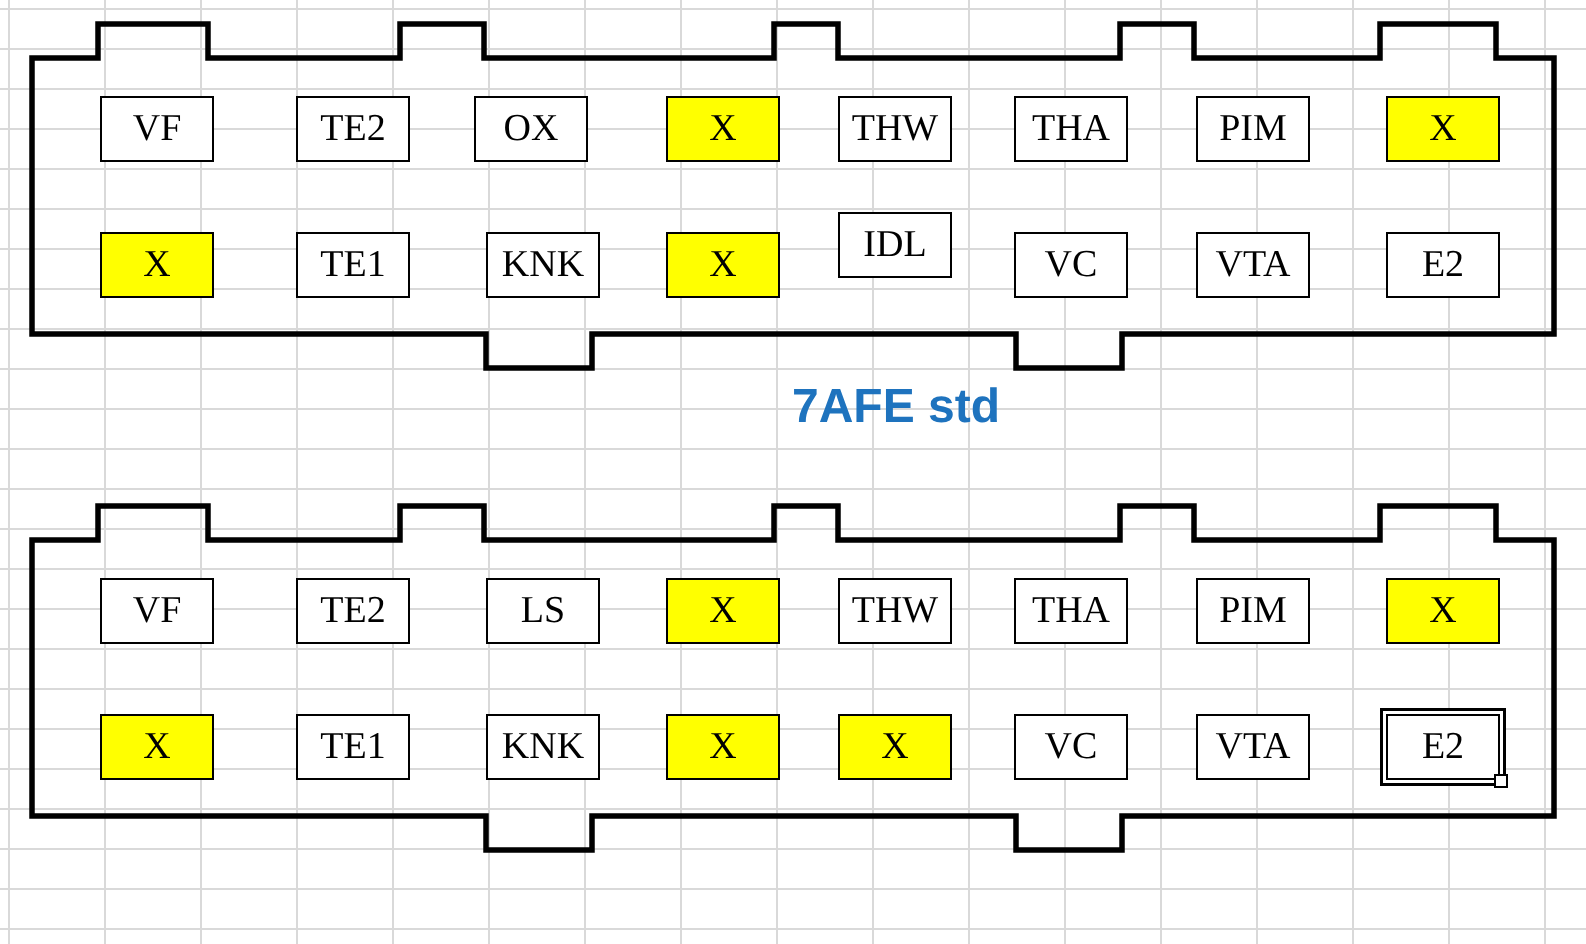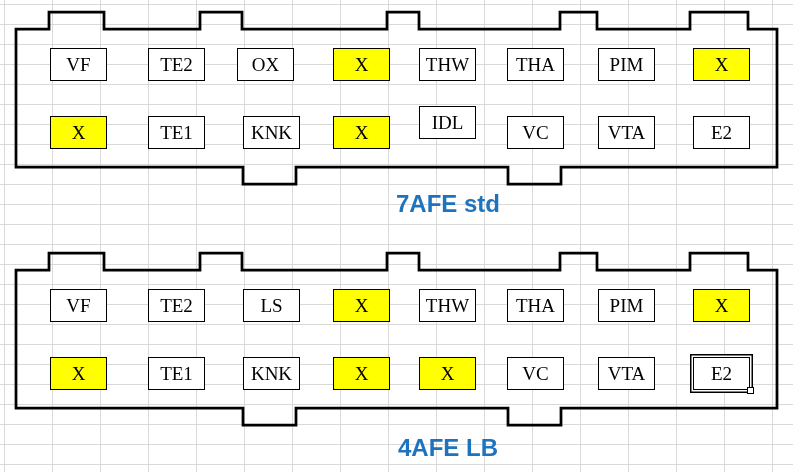--- a/index.html
+++ b/index.html
@@ -84,15 +84,14 @@
       <div class="cell" style="left: 148px; top: 357px;">TE1</div>
       <div class="cell" style="left: 243px; top: 357px;">KNK</div>
       <div class="cell hl" style="left: 333px; top: 357px;">X</div>
       <div class="cell hl" style="left: 419px; top: 357px;">X</div>
       <div class="cell" style="left: 507px; top: 357px;">VC</div>
       <div class="cell" style="left: 598px; top: 357px;">VTA</div>
       <div class="cell sel" style="left: 693px; top: 357px;">E2<span class="handle"></span></div>
     </div>
 
   <div class="title" style="top:193px">7AFE std</div>
-  <div class="title" style="top:437px">4AFE LB</div>
 
 </div>
 
 </body></html>

